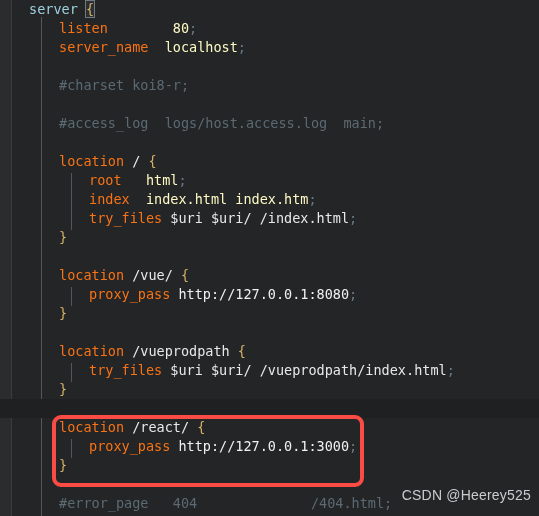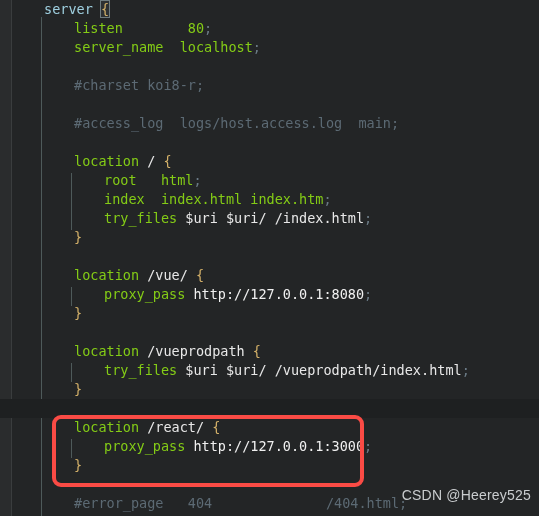--- a/index.html
+++ b/index.html
@@ -49,31 +49,31 @@
     top: 0;
     right: 0;
     bottom: 0;
     font-size: 13.5px;
     line-height: 19px;
     white-space: pre;
   }
   .line {
     position: relative;
     height: 19px;
-    padding-left: 15px;
+    padding-left: 0;
     box-sizing: border-box;
   }
   .line.hl {
     background: #1e2021;
   }
 
   
-  .t-dir   { color: #84cc16; }       
+  .t-dir   { color: #f97316; }       
   .t-ctx   { color: #9fd0e0; }       
-  .t-val   { color: #84cc16; }       
+  .t-val   { color: #fef9c3; }       
   .t-punc  { color: #6b7b86; }       
   .t-brace { color: #d4b169; }       
   .t-com   { color: #5c6a74; }
   .t-url   { color: #f0f0f0; text-underline-offset: 2px; }
   .t-var   { color: #e8e8e8; }
   .t-path  { color: #e8e8e8; }
 
   .brace-match {
     color: #d4b169;
     outline: 1px solid #6f7b7e;

